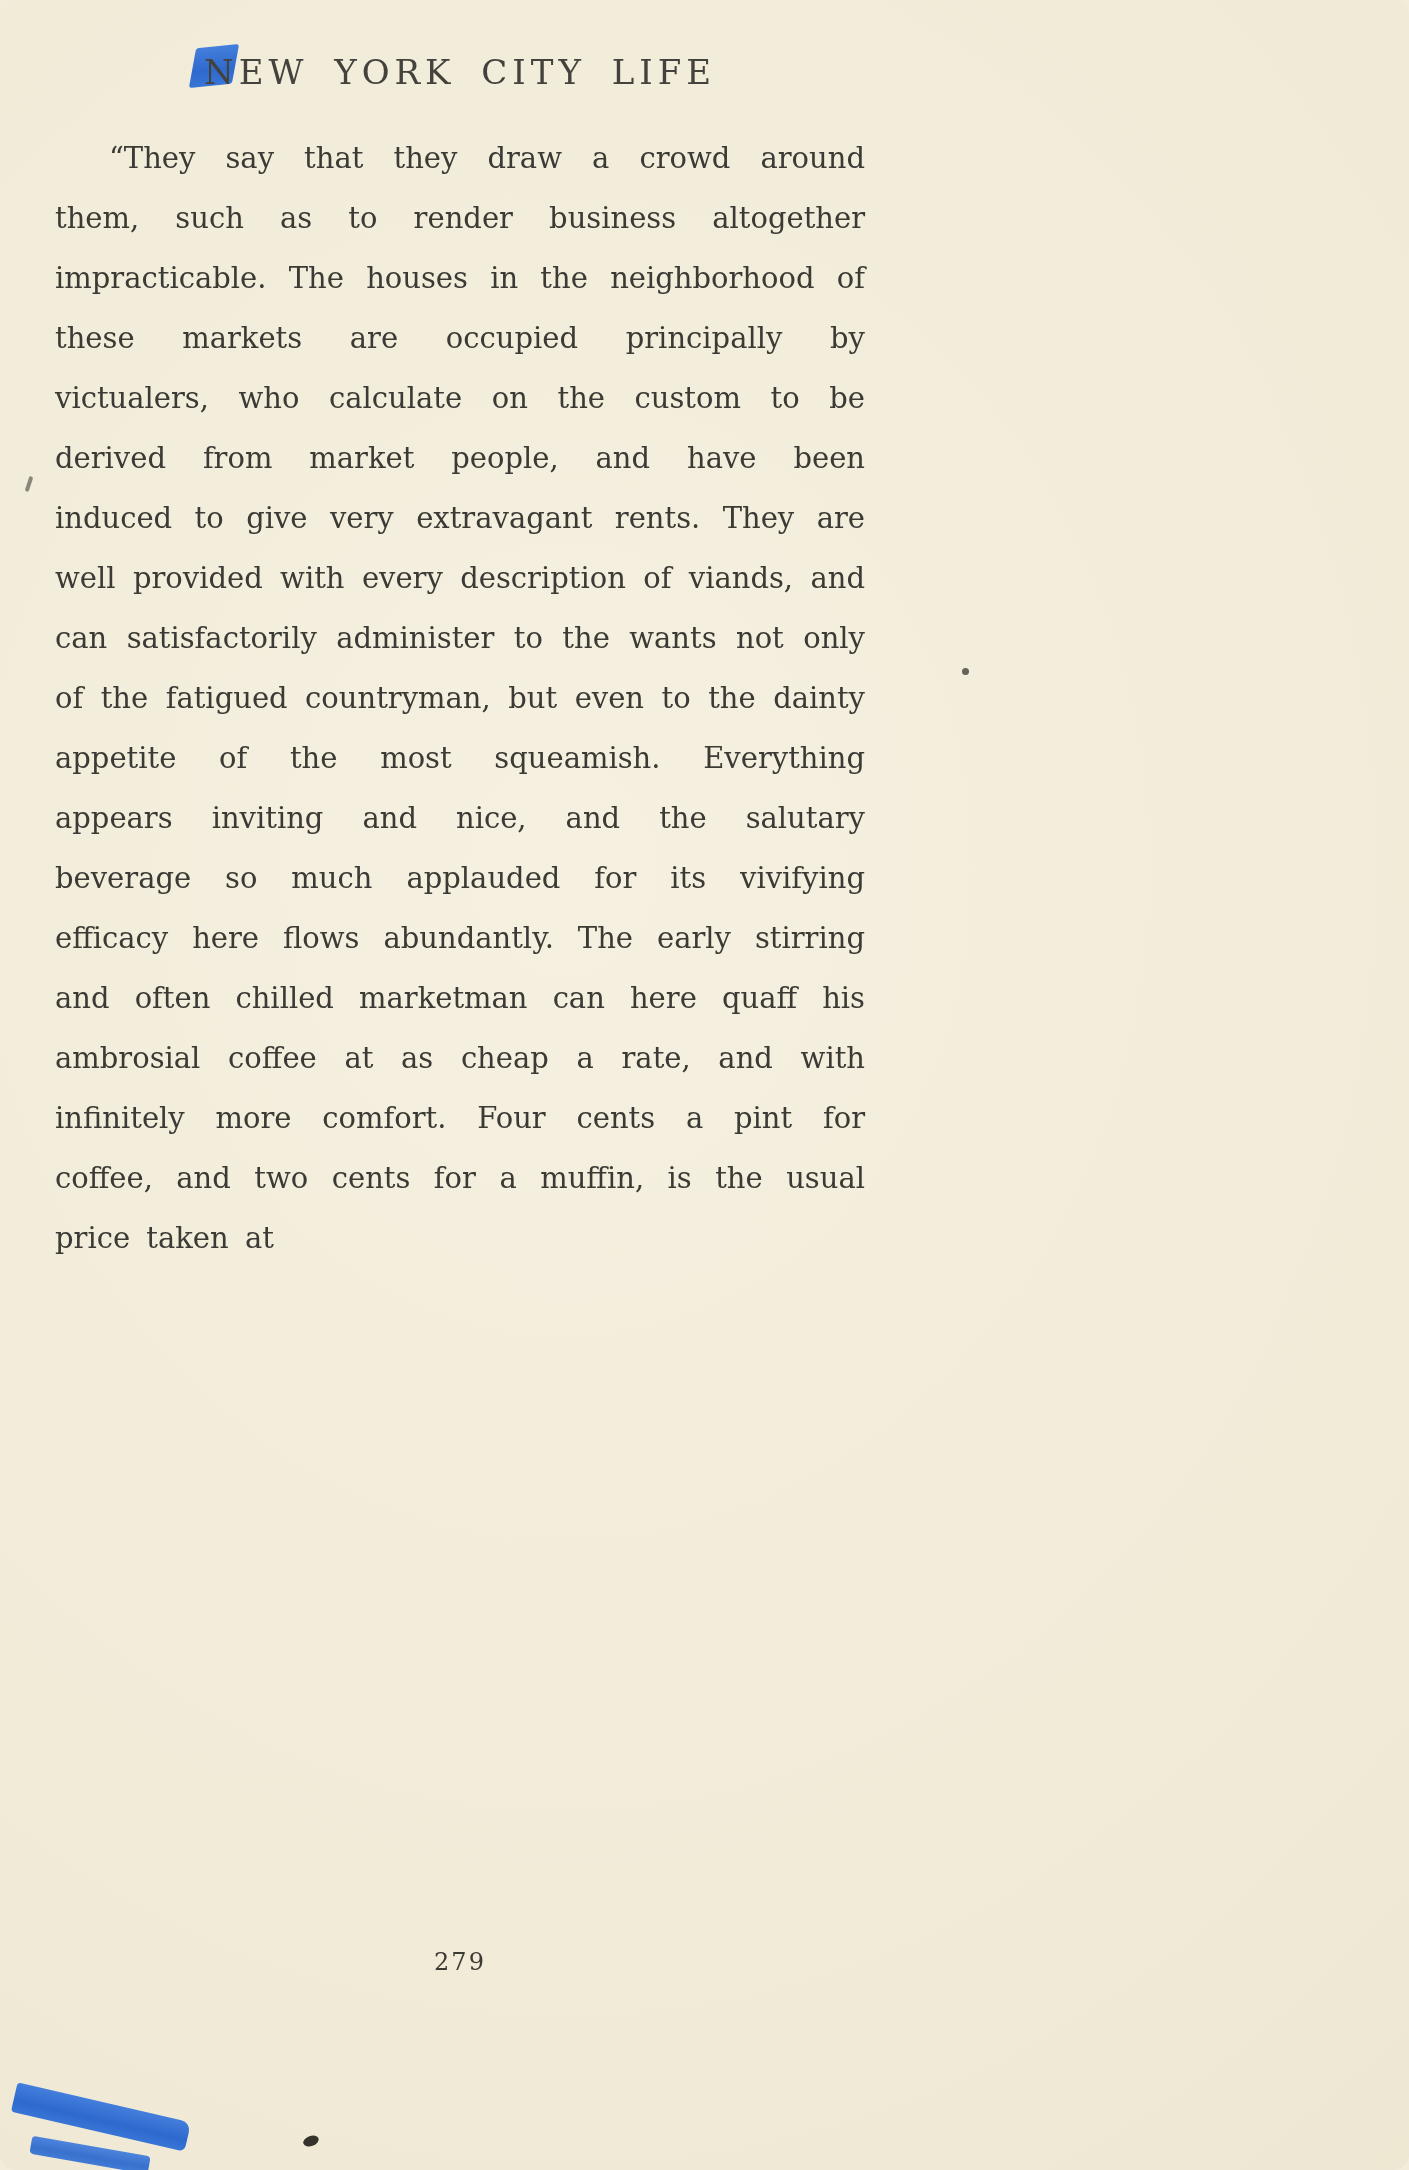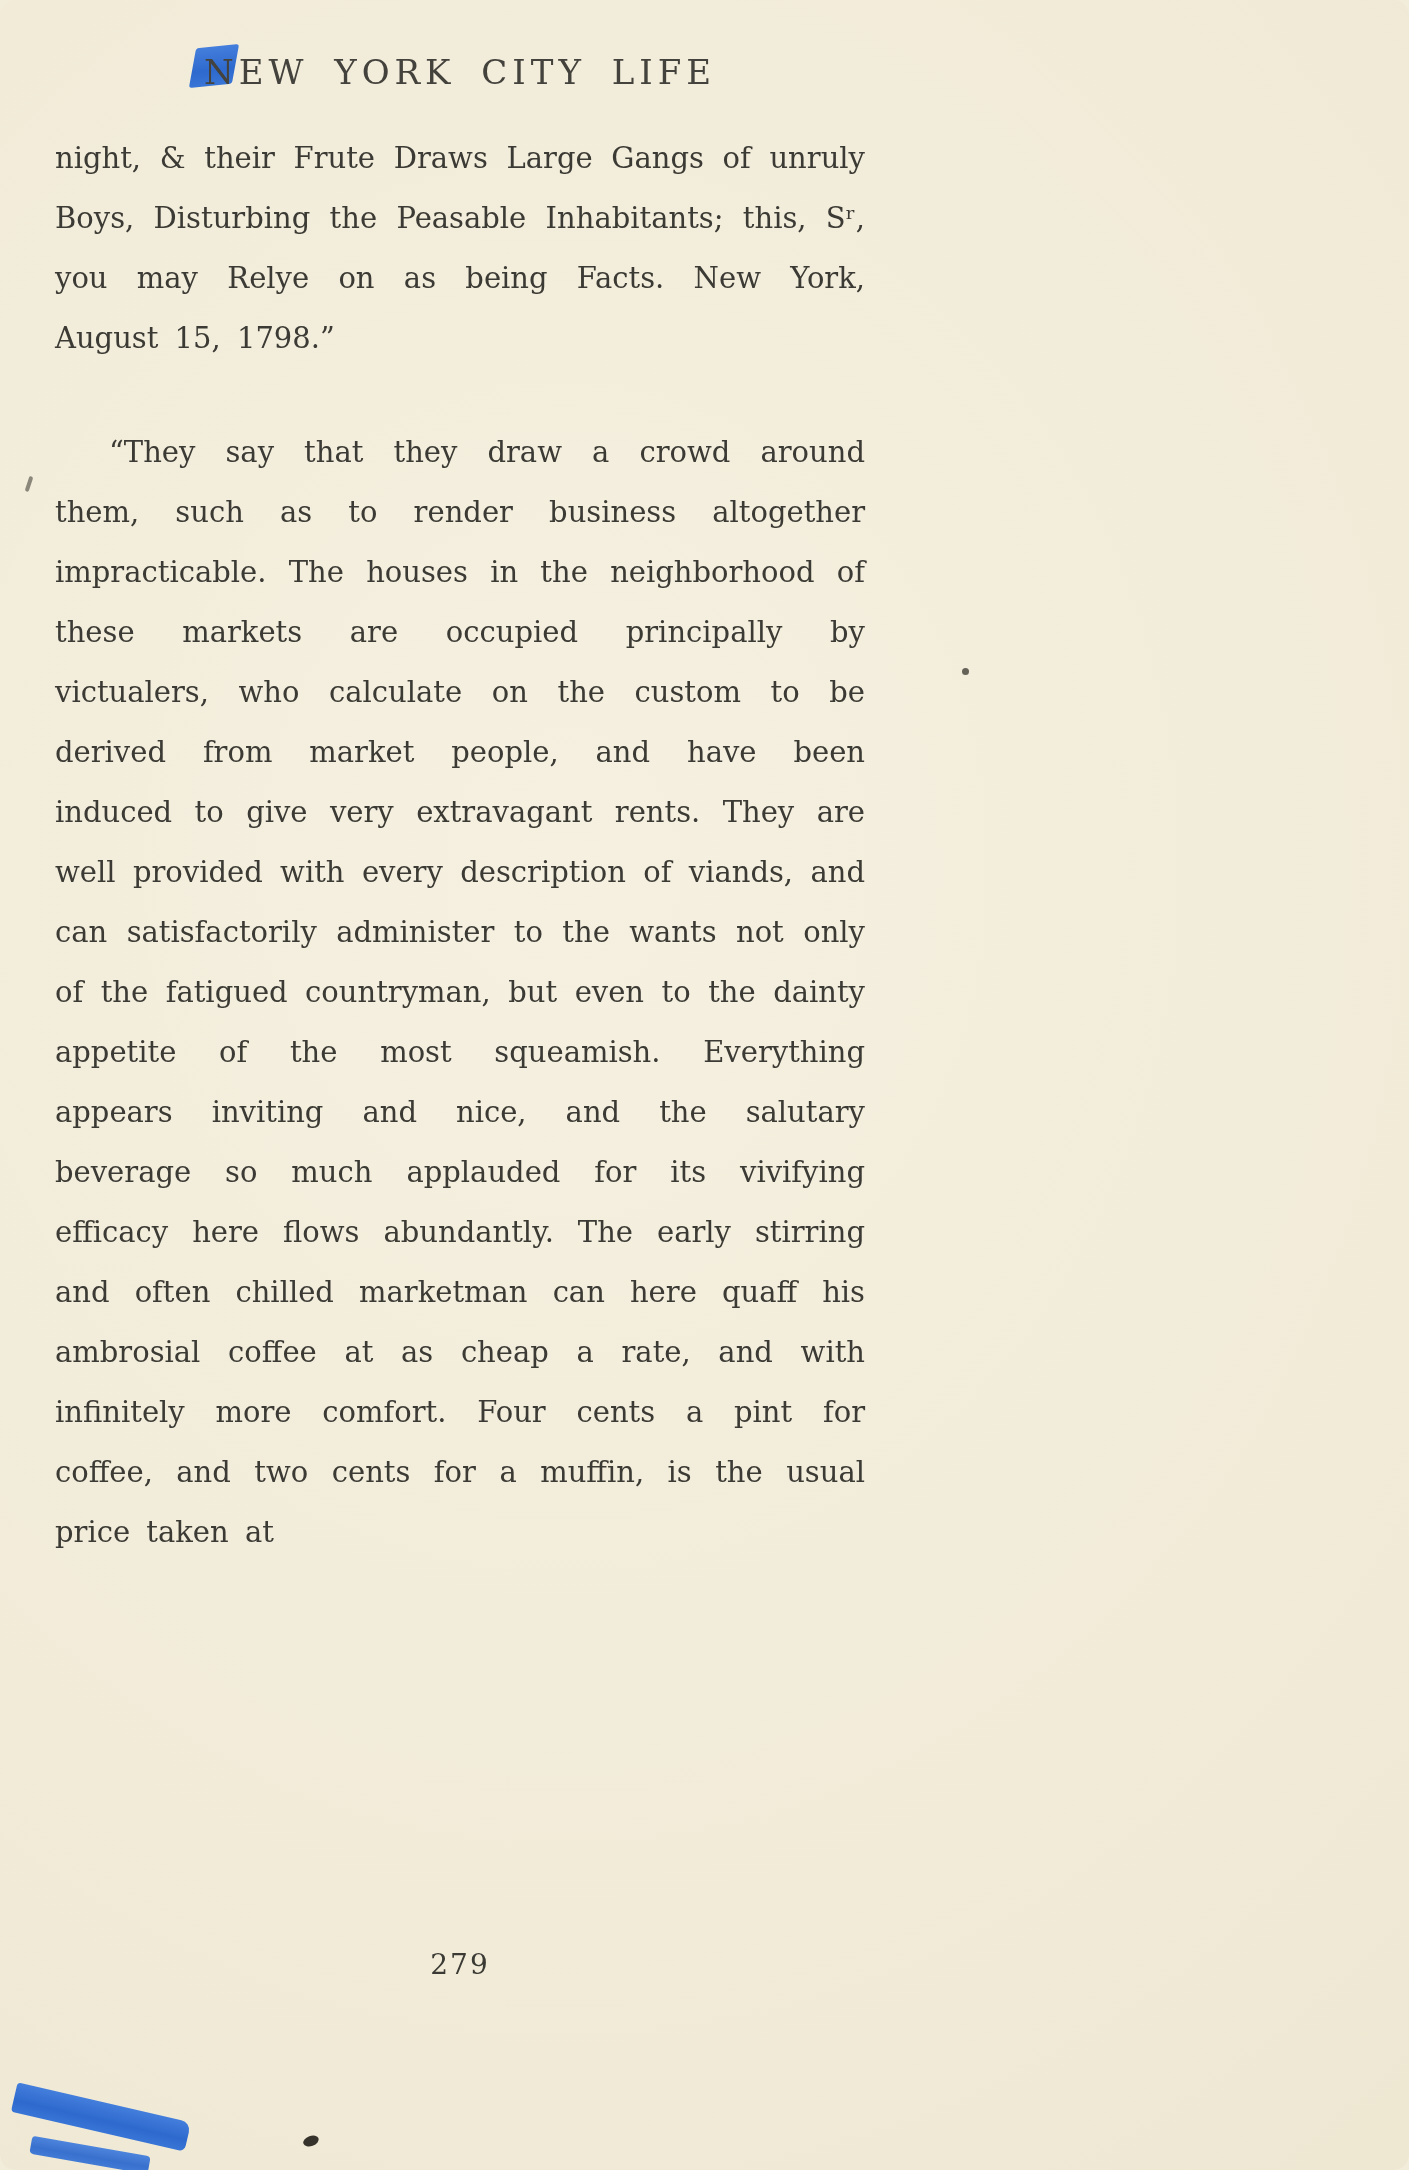--- a/index.html
+++ b/index.html
@@ -50,21 +50,21 @@
 
   .para { margin-bottom: 54px; }
   .para.indented { text-indent: 54px; }
 
   .page-number {
     position: absolute;
     top: 1948px;
     left: 55px;
     width: 810px;
     text-align: center;
-    font-size: 28px;
+    font-size: 24px;
     color: #3b3a34;
     letter-spacing: 2px;
   }
 
   
   .blue-mark {
     position: absolute;
     background: linear-gradient(180deg, #3b79dd 0%, #2463cd 60%, #2e6fd6 100%);
   }
 
@@ -111,21 +111,20 @@
 </head>
 <body>
 
 <div class="page">
 
   <div class="blue-mark top-left"></div>
 
   <h1 class="title">NEW YORK CITY LIFE</h1>
 
   <div class="text-block">
-    <p class="para">night, &amp; their Frute Draws Large Gangs of unruly Boys, Disturbing the Peasable Inhabitants; this, Sʳ, you may Relye on as being Facts. New York, August 15, 1798.”</p>
     <p class="para indented">“They say that they draw a crowd around them, such as to render business altogether impracticable. The houses in the neighborhood of these markets are occupied principally by victualers, who calculate on the custom to be derived from market people, and have been induced to give very extravagant rents. They are well provided with every description of viands, and can satisfactorily administer to the wants not only of the fatigued countryman, but even to the dainty appetite of the most squeamish. Everything appears inviting and nice, and the salutary beverage so much applauded for its vivifying efficacy here flows abundantly. The early stirring and often chilled marketman can here quaff his ambrosial coffee at as cheap a rate, and with infinitely more comfort. Four cents a pint for coffee, and two cents for a muffin, is the usual price taken at</p>
   </div>
 
   <div class="page-number">279</div>
 
   <div class="blue-mark bottom-left"></div>
   <div class="blue-mark bottom-left-2"></div>
 
   <div class="speck bottom"></div>
   <div class="speck right-margin"></div>

